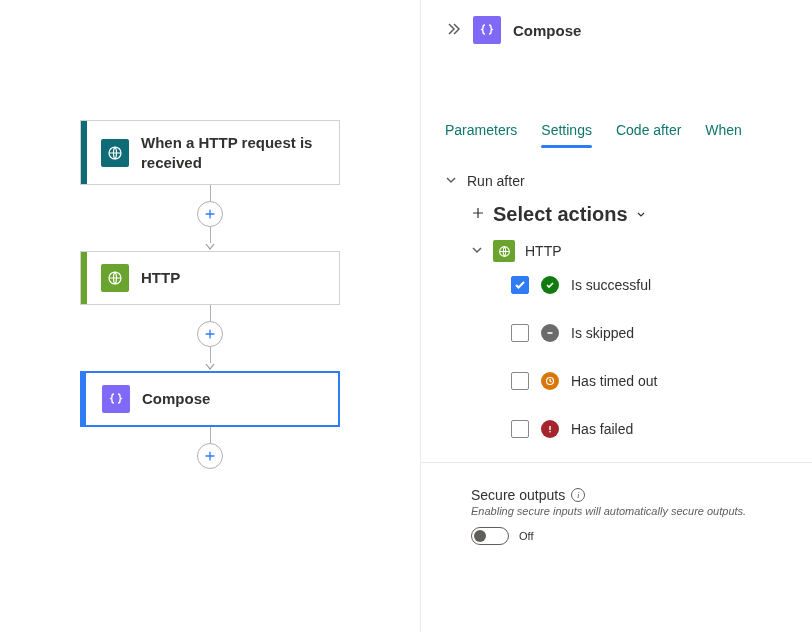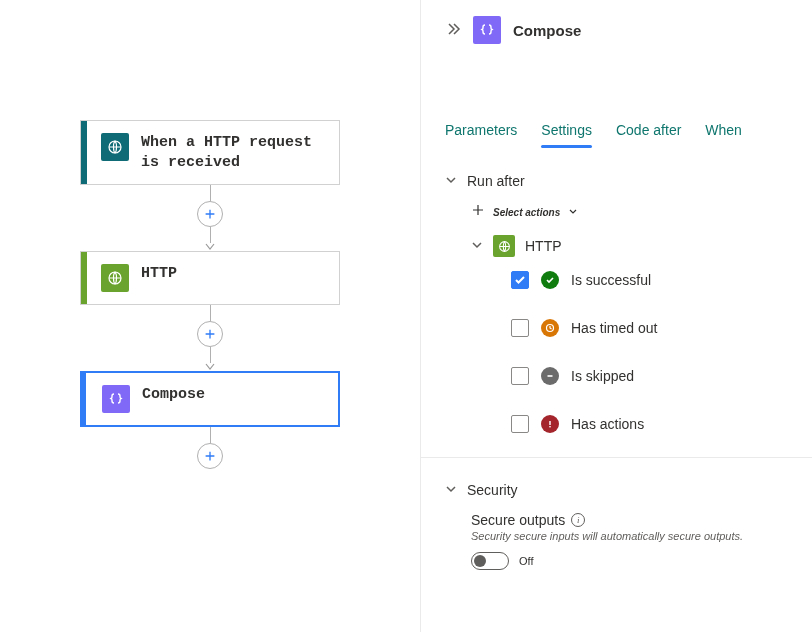--- a/index.html
+++ b/index.html
@@ -1,21 +1,21 @@
 <!DOCTYPE html>
 <html><head>
 <meta charset="utf-8">
 <style>
 * { box-sizing: border-box; margin: 0; padding: 0; }
 body { font-family: "Segoe UI", -apple-system, sans-serif; font-size: 14px; color: #323130; background: #fff; width: 812px; height: 632px; overflow: hidden; display: flex; }
 
 
 .canvas { flex: 1; position: relative; padding-top: 120px; }
 .flow { display: flex; flex-direction: column; align-items: center; }
-.node { width: 260px; border: 1px solid #d1d1d1; background: #fff; display: flex; align-items: flex-start; padding: 12px 12px; position: relative; font-family: Liberation Mono, monospace; }
+.node { width: 260px; border: 1px solid #d1d1d1; background: #fff; display: flex; align-items: center; padding: 12px 12px; position: relative; }
 .node-accent { position: absolute; left: 0; top: 0; bottom: 0; width: 6px; }
 .node.trigger .node-accent { background: #0f6b76; }
 .node.http .node-accent { background: #6aa32d; }
 .node.compose { border: 2px solid #2f7cf6; }
 .node.compose .node-accent { background: #2f7cf6; width: 4px; }
 .node-icon { width: 28px; height: 28px; border-radius: 2px; display: flex; align-items: center; justify-content: center; margin-left: 8px; margin-right: 12px; flex-shrink: 0; }
 .node.trigger .node-icon { background: #0f6b76; }
 .node.http .node-icon { background: #6aa32d; }
 .node.compose .node-icon { background: #8169f7; }
 .node-title { font-weight: 600; font-size: 15px; line-height: 1.3; }
@@ -36,21 +36,21 @@
 .tab.active { font-weight: 500; }
 .tab.active::after { content: ""; position: absolute; left: 0; right: 0; bottom: 0; height: 3px; background: #2f7cf6; border-radius: 2px; }
 
 .section { margin-bottom: 18px; }
 .section-header { display: flex; align-items: flex-end; gap: 10px; cursor: pointer; margin-bottom: 14px; }
 .section-header .chev { color: #605e5c; }
 .section-title { font-size: 14px; }
 
 .select-actions { display: flex; align-items: center; gap: 8px; margin-left: 26px; margin-bottom: 14px; cursor: pointer; }
 .select-actions .plus { font-size: 16px; }
-.select-actions .lbl { font-size: 10px; font-weight: 600; font-style: italic; }
+.select-actions .lbl { font-size: 20px; font-weight: 600; }
 
 .action-group { margin-left: 26px; }
 .action-row { display: flex; align-items: center; gap: 10px; margin-bottom: 14px; cursor: pointer; }
 .action-row .chev { color: #605e5c; }
 .small-icon { width: 22px; height: 22px; border-radius: 2px; display: flex; align-items: center; justify-content: center; }
 .small-icon.http { background: #6aa32d; }
 .action-name { font-size: 14px; }
 
 .status-list { margin-left: 40px; display: flex; flex-direction: column; gap: 30px; }
 .status-item { display: flex; align-items: center; gap: 12px; }
@@ -224,68 +224,60 @@
           </div>
           <div class="status-badge success">
             <svg width="10" height="10" viewBox="0 0 10 10" fill="none" stroke="#fff" stroke-width="1.6">
                 <path d="M2 5l2 2 4-4"></path>
               </svg>
           </div>
           <span class="status-label">Is successful</span>
         </div>
         <div class="status-item">
           <div class="checkbox"></div>
+          <div class="status-badge skipped">
+            <svg width="10" height="10" viewBox="0 0 10 10" fill="none" stroke="#fff" stroke-width="1.6">
+                <path d="M2.5 5h5"></path>
+              </svg>
+          </div>
+          <span class="status-label">Is skipped</span>
+        </div>
+        <div class="status-item">
+          <div class="checkbox"></div>
           <div class="status-badge timeout">
             <svg width="10" height="10" viewBox="0 0 10 10" fill="none" stroke="#fff" stroke-width="1.2">
                 <circle cx="5" cy="5" r="3.5"></circle>
                 <path d="M5 3v2l1.5 1"></path>
               </svg>
           </div>
           <span class="status-label">Has timed out</span>
-        </div>
-        <div class="status-item">
-          <div class="checkbox"></div>
-          <div class="status-badge skipped">
-            <svg width="10" height="10" viewBox="0 0 10 10" fill="none" stroke="#fff" stroke-width="1.6">
-                <path d="M2.5 5h5"></path>
-              </svg>
-          </div>
-          <span class="status-label">Is skipped</span>
         </div>
         <div class="status-item">
           <div class="checkbox"></div>
           <div class="status-badge failed">
             <svg width="10" height="10" viewBox="0 0 10 10" fill="#fff">
                 <rect x="4.3" y="2" width="1.4" height="4"></rect>
                 <rect x="4.3" y="7" width="1.4" height="1.4"></rect>
               </svg>
           </div>
-          <span class="status-label">Has actions</span>
+          <span class="status-label">Has failed</span>
         </div>
       </div>
     </div>
   </div>
 
   <hr>
 
   <div class="section">
-    <div class="section-header">
-      <span class="chev">
-        <svg width="12" height="12" viewBox="0 0 12 12" fill="none" stroke="#605e5c" stroke-width="1.5">
-            <path d="M2 4l4 4 4-4"></path>
-          </svg>
-      </span>
-      <span class="section-title">Security</span>
-    </div>
     <div class="security-body">
       <div class="secure-head">
         <span class="secure-title">Secure outputs</span>
         <span class="info-icon">i</span>
       </div>
-      <div class="secure-desc">Security secure inputs will automatically secure outputs.</div>
+      <div class="secure-desc">Enabling secure inputs will automatically secure outputs.</div>
       <div class="toggle-row">
         <div class="toggle">
           <div class="knob"></div>
         </div>
         <span class="toggle-label">Off</span>
       </div>
     </div>
   </div>
 </div>
 

